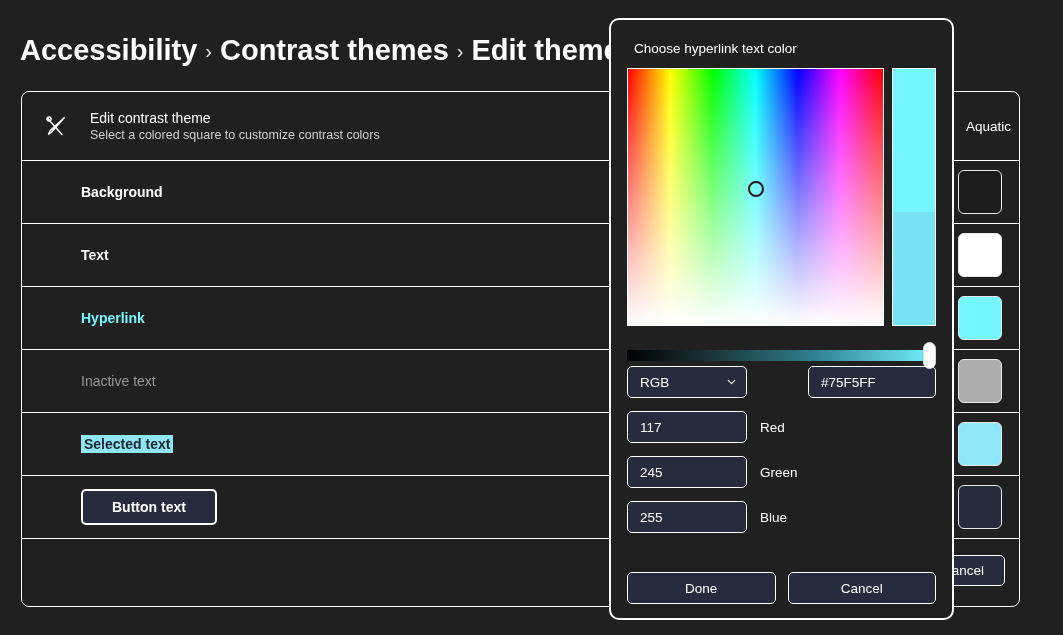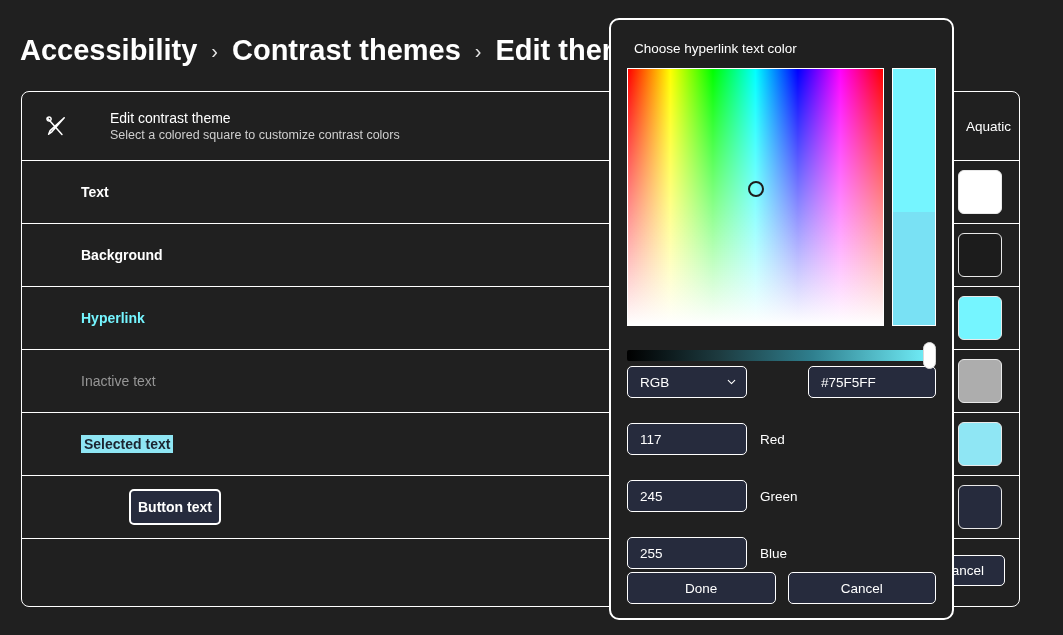--- a/index.html
+++ b/index.html
@@ -8,21 +8,21 @@
     width: 1063px; height: 635px;
     background: #202020;
     font-family: "Liberation Sans", sans-serif;
     overflow: hidden;
   }
   .root { position: relative; width: 1063px; height: 635px; background: #202020; }
 
   
   .breadcrumb {
     position: absolute; left: 20px; top: 34px;
-    display: flex; align-items: center; gap: 14px;
+    display: flex; align-items: center; gap: 8px;
     font-size: 29px; font-weight: 600; color: #ffffff;
     white-space: nowrap;
   }
   .crumb { color: #ffffff; }
   .crumb-sep { font-size: 20px; font-weight: 400; color: #e6e6e6; position: relative; top: 1px; }
 
   
   .card {
     position: absolute; left: 21px; top: 91px;
     width: 999px; height: 516px;
@@ -33,21 +33,21 @@
   }
   .card-row {
     display: flex; align-items: center;
     border-bottom: 1px solid #ffffff;
     min-height: 63px;
     position: relative;
   }
   .card-row:last-child { border-bottom: none; }
 
   
-  .row-header { height: 69px; padding: 0 0 0 18px; gap: 20px; }
+  .row-header { height: 69px; padding: 0 0 0 18px; }
   .theme-icon {
     width: 32px; height: 32px; flex: none;
     display: flex; align-items: center; justify-content: center;
     color: #ffffff; margin-right: 18px;
   }
   .header-texts { display: flex; flex-direction: column; gap: 2px; }
   .header-title { font-size: 14px; color: #ffffff; font-weight: 400; }
   .header-sub { font-size: 12.5px; color: #cfcfcf; font-weight: 400; }
 
   
@@ -62,21 +62,21 @@
     text-underline-offset: 3px;
   }
   .lbl-inactive { font-size: 14px; font-weight: 400; color: #969696; }
   .lbl-selected {
     font-size: 14px; font-weight: 600; color: #1b2430;
     background: #8fe6f4; padding: 1px 3px;
   }
   .btn-sample {
     font-size: 14px; font-weight: 700; color: #ffffff;
     background: #262b3d; border: 2px solid #ffffff; border-radius: 5px;
-    padding: 9px 7px; line-height: 1; margin-left: 48px;
+    padding: 9px 29px; line-height: 1;
   }
 
   
   .swatch-cell {
     width: 80px; flex: none; height: 100%;
     border-left: 1px solid #ffffff;
     display: flex; align-items: center; justify-content: center;
   }
   .swatch {
     width: 44px; height: 44px; border-radius: 6px;
@@ -143,21 +143,21 @@
     position: absolute; left: 0; right: 0; top: 6px; height: 11px;
     border-radius: 2px;
     background: linear-gradient(to right, #000000 0%, #1d3b40 30%, #2f7f8e 60%, #75f5ff 100%);
   }
   .value-thumb {
     position: absolute; right: 0px; top: -2px;
     width: 13px; height: 27px; border-radius: 7px;
     background: #ffffff; border: 1px solid #d9d9d9;
   }
 
-  .fields { display: flex; flex-direction: column; gap: 25px; }
+  .fields { display: flex; flex-direction: column; gap: 13px; }
   .field-row { display: flex; align-items: center; gap: 13px; }
   .tfield {
     background: #262b3d; color: #ffffff;
     border: 1px solid #ffffff; border-radius: 5px;
     height: 32px; padding: 0 12px; font-size: 13.5px;
     font-family: "Liberation Sans", sans-serif;
     outline: none;
   }
   .w-left { width: 120px; }
   .w-hex  { width: 128px; }
@@ -209,33 +209,33 @@
         <div class="header-sub">Select a colored square to customize contrast colors</div>
       </div>
       <div class="spacer"></div>
       <div class="theme-name-cell">
         <span class="theme-name">Aquatic</span>
       </div>
     </div>
 
     <div class="card-row row-value">
       <div class="row-label-cell">
+        <span class="lbl-plain">Background</span>
+      </div>
+      <div class="swatch-cell">
+        <div class="swatch" style="background: rgb(28, 28, 28);"></div>
+      </div>
+    </div>
+
+    <div class="card-row row-value">
+      <div class="row-label-cell">
         <span class="lbl-plain">Text</span>
       </div>
       <div class="swatch-cell">
         <div class="swatch" style="background: rgb(255, 255, 255);"></div>
-      </div>
-    </div>
-
-    <div class="card-row row-value">
-      <div class="row-label-cell">
-        <span class="lbl-plain">Background</span>
-      </div>
-      <div class="swatch-cell">
-        <div class="swatch" style="background: rgb(28, 28, 28);"></div>
       </div>
     </div>
 
     <div class="card-row row-value">
       <div class="row-label-cell">
         <span class="lbl-link">Hyperlink</span>
       </div>
       <div class="swatch-cell">
         <div class="swatch" style="background: rgb(117, 245, 255);"></div>
       </div>

